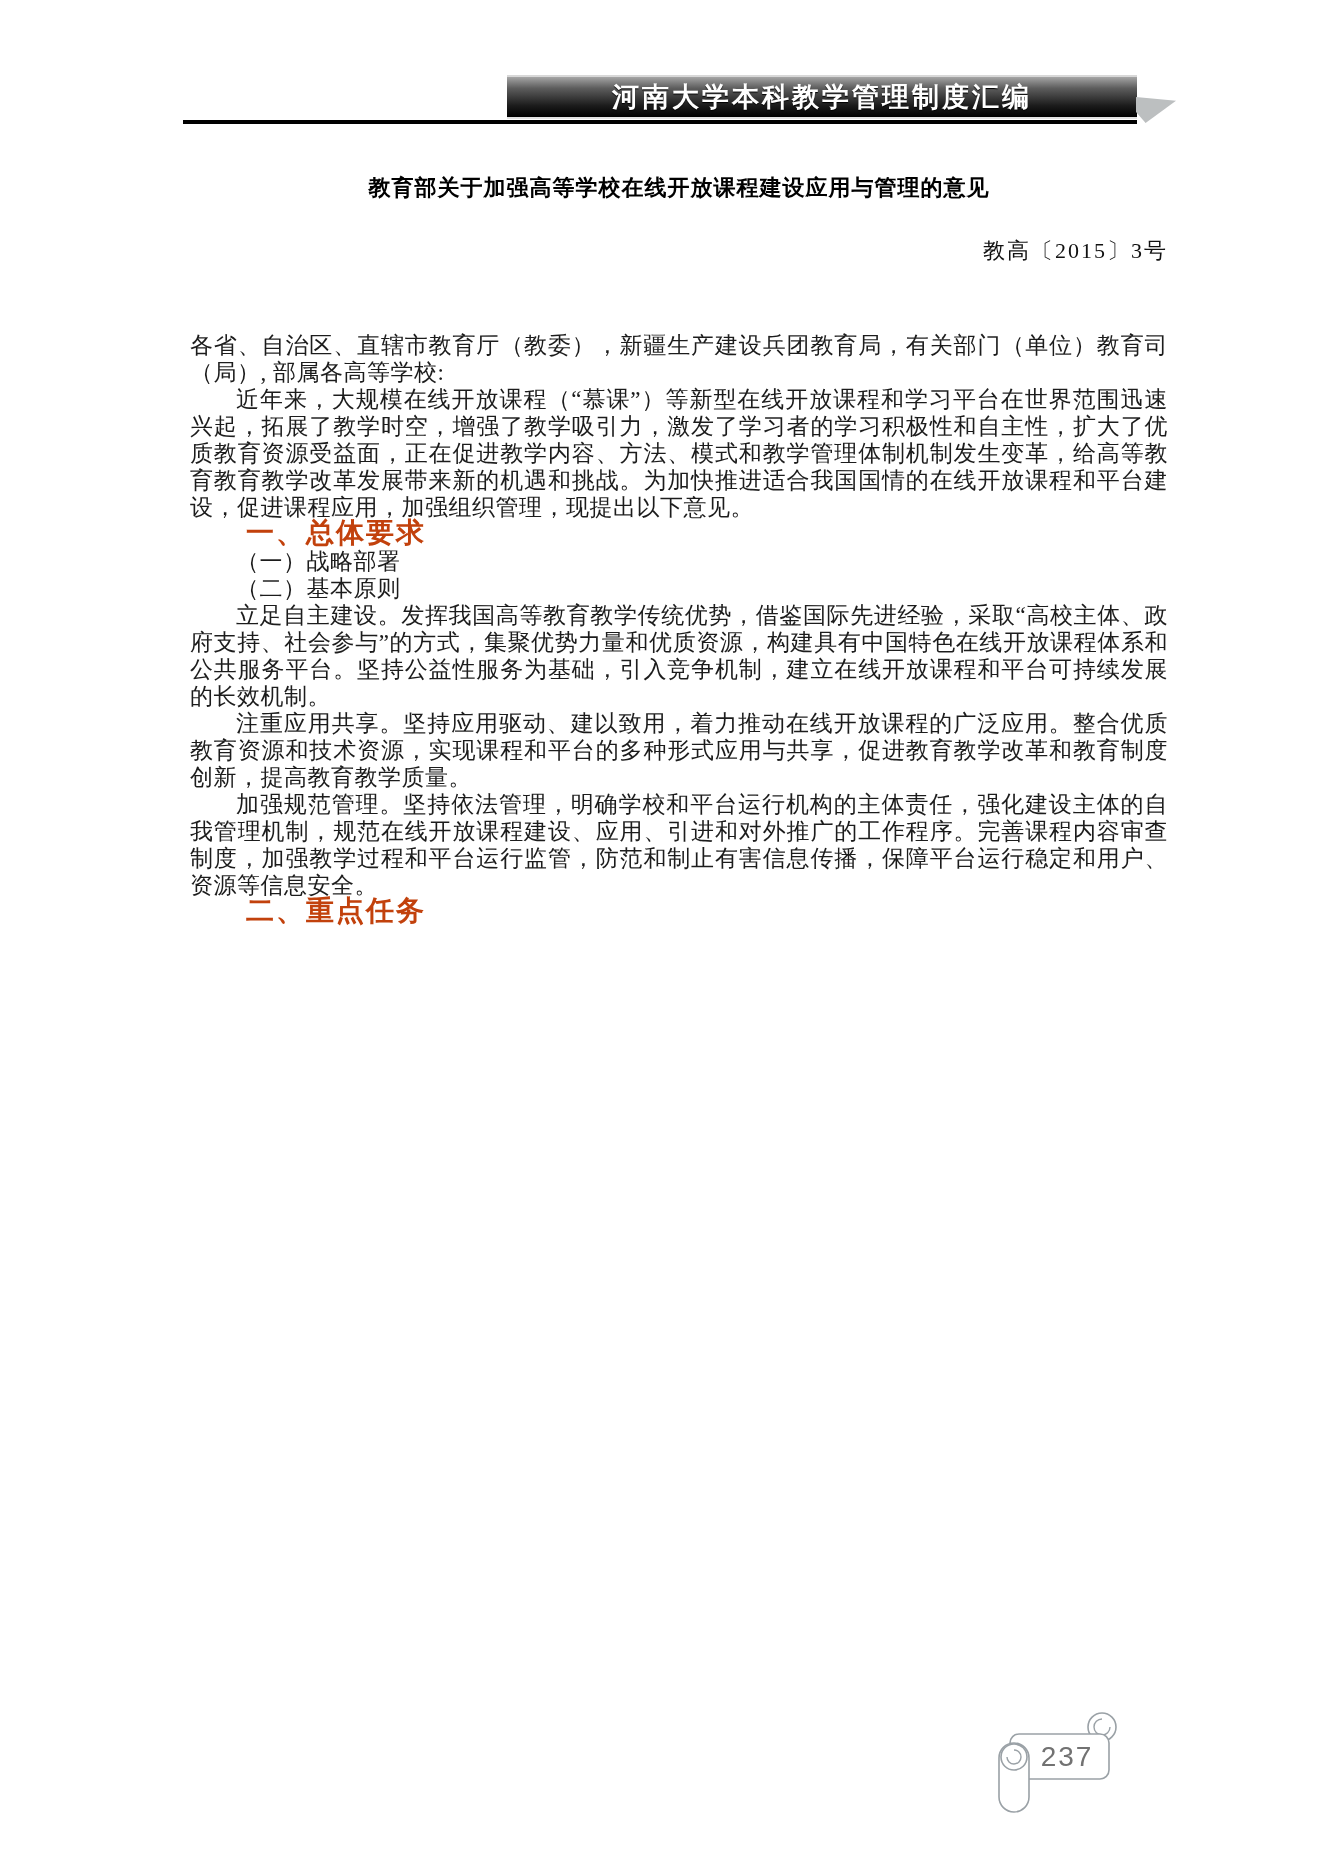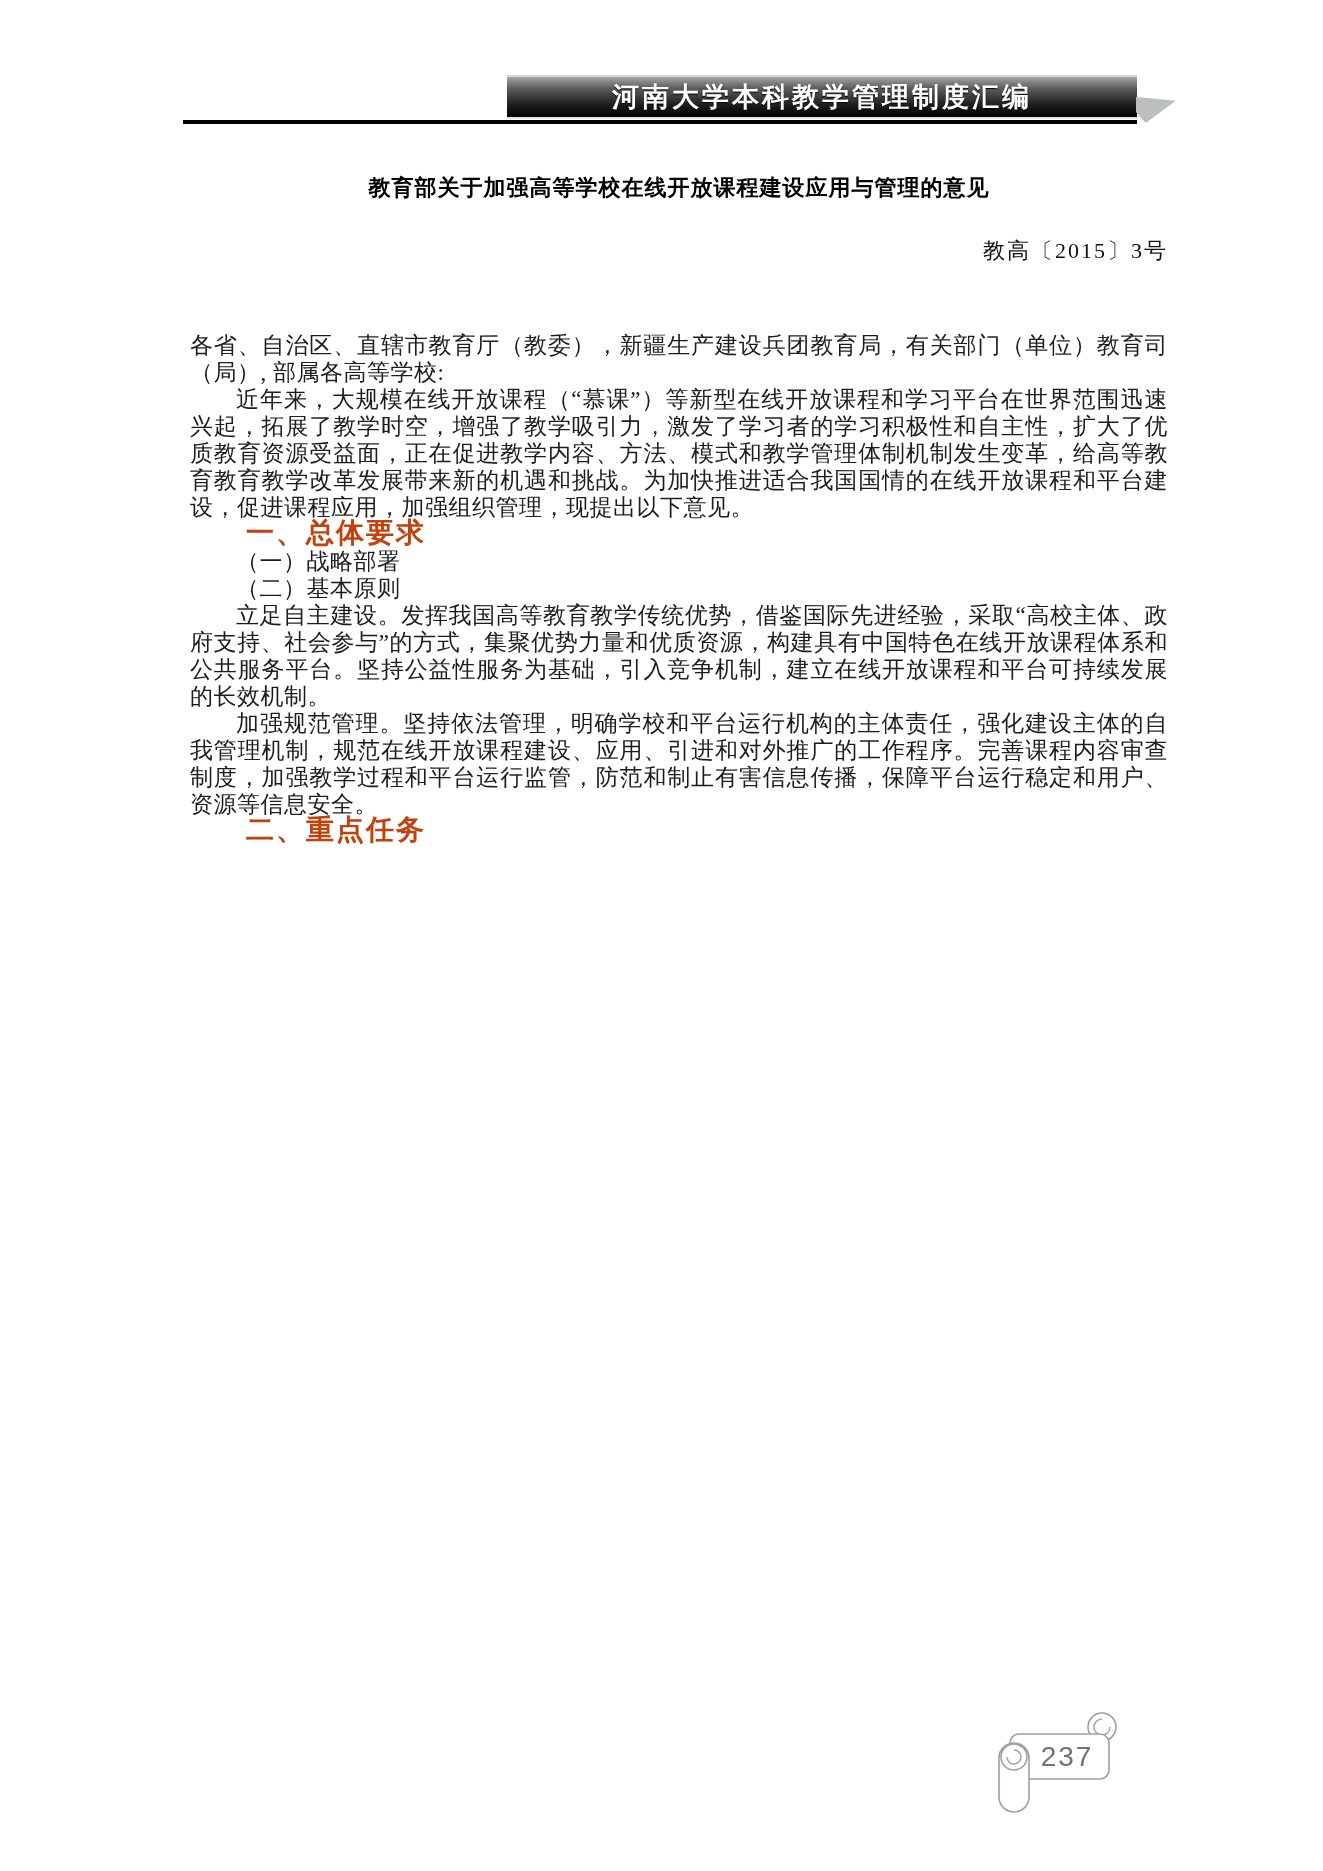--- a/index.html
+++ b/index.html
@@ -89,20 +89,21 @@
   <div class="content">
     <h1 class="doc-title">教育部关于加强高等学校在线开放课程建设应用与管理的意见</h1>
     <div class="doc-number">教高〔2015〕3号</div>
     <div class="blocks" id="blocks">
         <p class="blk-salutation">各省、自治区、直辖市教育厅（教委），新疆生产建设兵团教育局，有关部门（单位）教育司（局）, 部属各高等学校:</p>
         <p class="blk-body">近年来，大规模在线开放课程（“慕课”）等新型在线开放课程和学习平台在世界范围迅速兴起，拓展了教学时空，增强了教学吸引力，激发了学习者的学习积极性和自主性，扩大了优质教育资源受益面，正在促进教学内容、方法、模式和教学管理体制机制发生变革，给高等教育教育教学改革发展带来新的机遇和挑战。为加快推进适合我国国情的在线开放课程和平台建设，促进课程应用，加强组织管理，现提出以下意见。</p>
         <p class="blk-section_heading">一、总体要求</p>
         <p class="blk-sub_heading">（一）战略部署</p>
         <p class="blk-sub_heading">（二）基本原则</p>
         <p class="blk-body">立足自主建设。发挥我国高等教育教学传统优势，借鉴国际先进经验，采取“高校主体、政府支持、社会参与”的方式，集聚优势力量和优质资源，构建具有中国特色在线开放课程体系和公共服务平台。坚持公益性服务为基础，引入竞争机制，建立在线开放课程和平台可持续发展的长效机制。</p>
+        <p class="blk-body">注重应用共享。坚持应用驱动、建以致用，着力推动在线开放课程的广泛应用。整合优质教育资源和技术资源，实现课程和平台的多种形式应用与共享，促进教育教学改革和教育制度创新，提高教育教学质量。</p>
         <p class="blk-body">加强规范管理。坚持依法管理，明确学校和平台运行机构的主体责任，强化建设主体的自我管理机制，规范在线开放课程建设、应用、引进和对外推广的工作程序。完善课程内容审查制度，加强教学过程和平台运行监管，防范和制止有害信息传播，保障平台运行稳定和用户、资源等信息安全。</p>
         <p class="blk-section_heading">二、重点任务</p>
       </div>
   </div>
 
   <div class="footer-scroll">
     <svg viewBox="0 0 130 105" xmlns="http://www.w3.org/2000/svg">
 
       <circle class="scroll-stroke" cx="108" cy="17" r="14"></circle>
       <path class="scroll-curl" d="M 108 9 a 8 8 0 1 0 8 8"></path>

